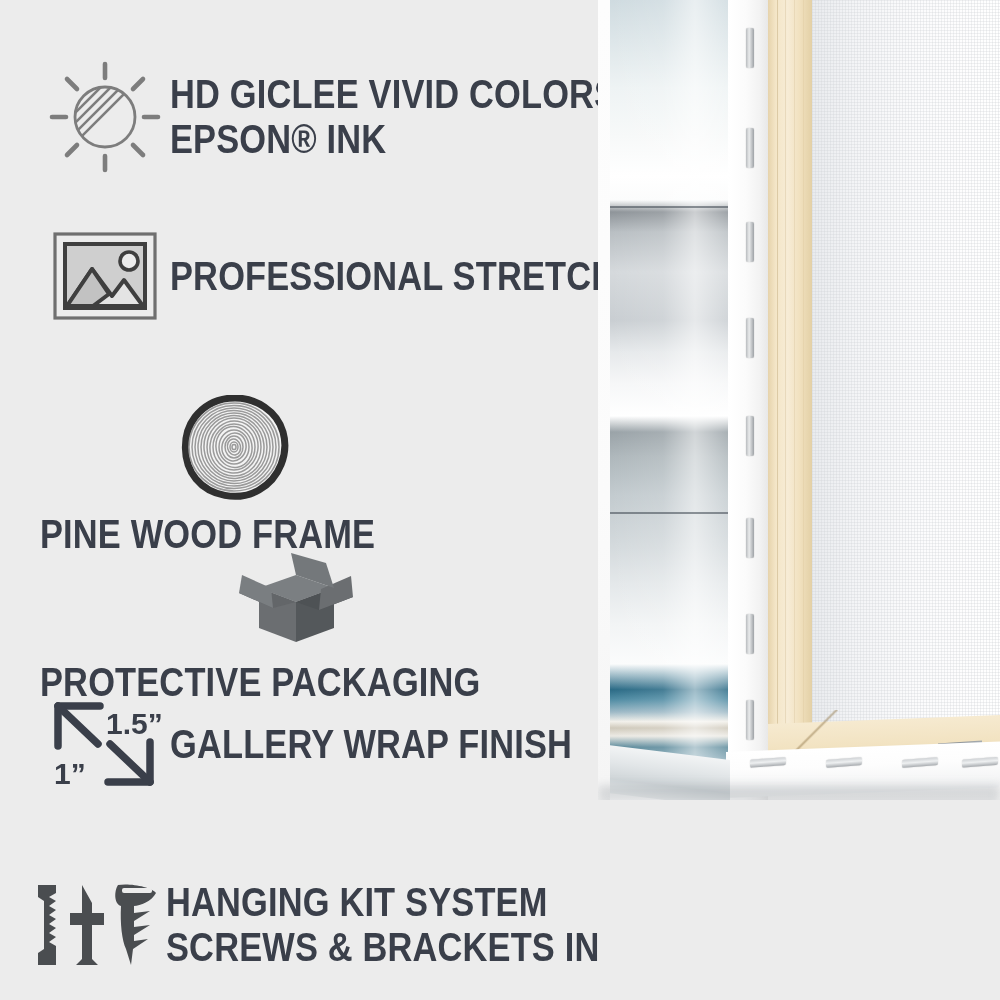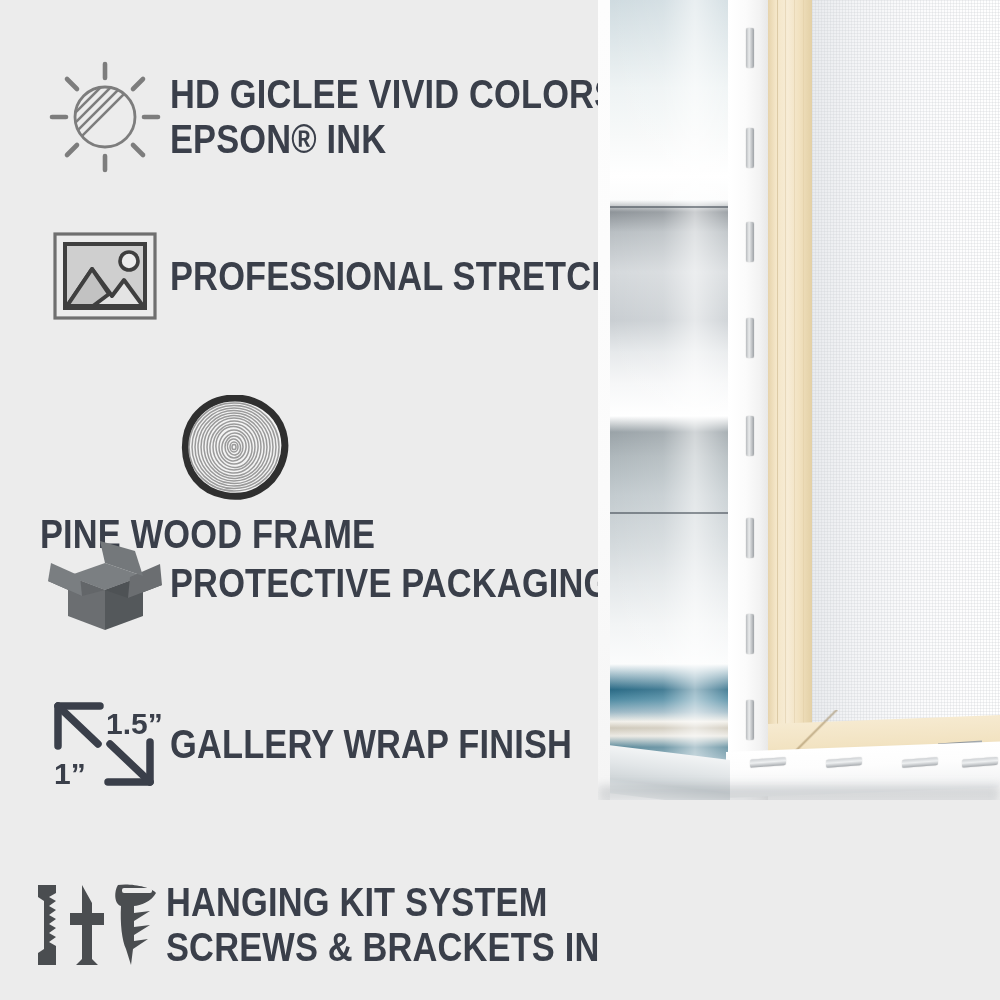--- a/index.html
+++ b/index.html
@@ -20,21 +20,21 @@
     letter-spacing:.2px;
     line-height:1.12;
     white-space:pre-line;
     transform:scaleX(.86);
     transform-origin:left center;
     font-size:40px;
   }
   .f1{left:40px;top:58px;}
   .f2{left:40px;top:228px;}
   .f3{left:40px;top:382px;flex-direction:column;}
-  .f4{left:40px;top:530px;}
+  .f4{left:40px;top:530px;flex-direction:column;}
   .f5{left:40px;top:692px;justify-content:space-between;}
   .f6{left:18px;top:848px;margin-top:31px;}
   .f6 .icon-wrap{width:148px;flex:0 0 148px;}
 
   
   #photo{
     position:absolute;left:598px;top:0;width:402px;height:1000px;
     background:#efefef;overflow:hidden;
   }
   

